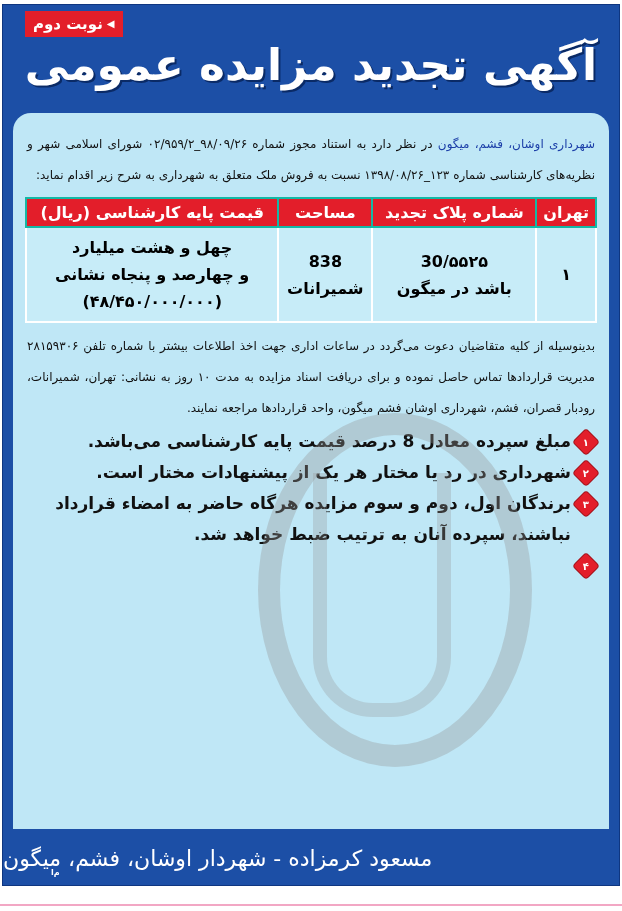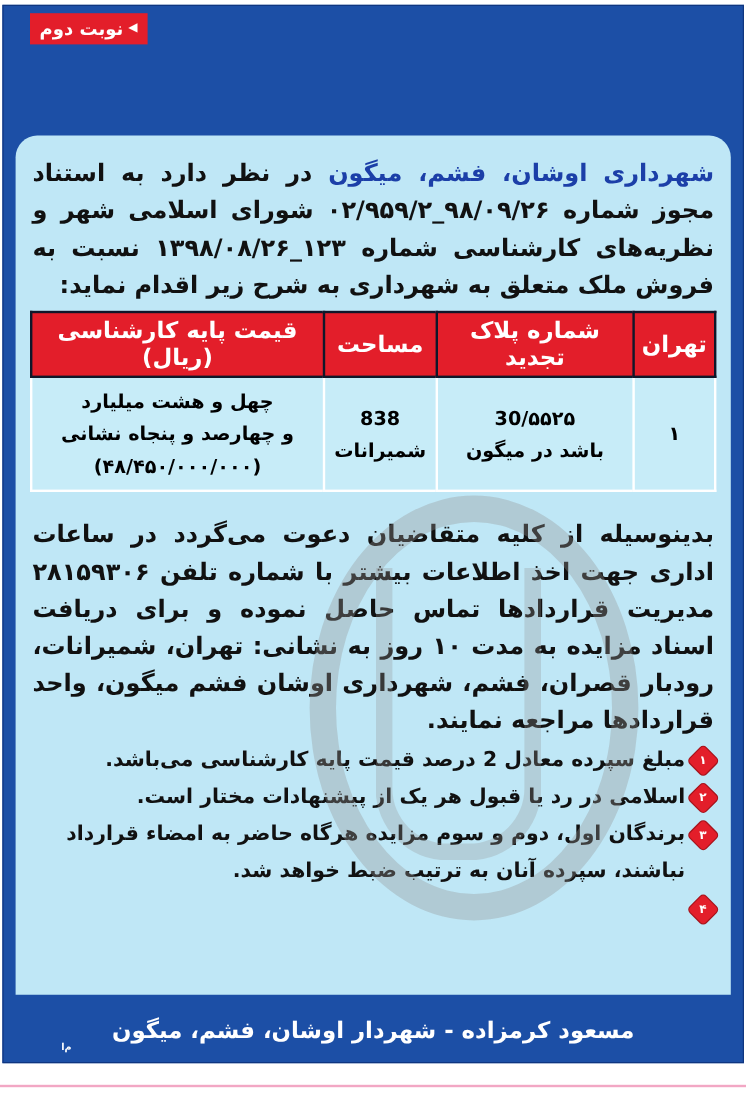--- a/index.html
+++ b/index.html
@@ -29,59 +29,60 @@
   .watermark {
     position:absolute; left:245px; top:300px; width:230px; height:310px;
     border:22px solid rgba(150,150,150,0.35); border-radius:50%; pointer-events:none;
   }
   .watermark2 {
     position:absolute; left:300px; top:360px; width:110px; height:230px;
     border:14px solid rgba(150,150,150,0.3); border-top:none; border-radius:0 0 60px 60px;
     pointer-events:none;
   }
   .text {
-    direction:rtl; text-align:justify; color:#111; font-weight:bold;
-    font-size:20px; line-height:31px; padding:0 14px;
+    direction:rtl; text-align:justify; color:#111; font-weight:normal;
+    font-size:12px; line-height:31px; padding:0 14px;
   }
   .intro { margin-top:16px; }
   .hl { color:#1c3fa8; }
   table.lots {
     direction:rtl; border-collapse:collapse; margin:6px 12px 0 12px; width:572px;
     font-weight:bold; font-size:16px;
   }
   table.lots th {
-    background:#e31e2a; color:#fff; padding:4px 6px; border:2px solid #0f172a; font-size:19px;
+    background:#e31e2a; color:#fff; padding:4px 6px; border:2px solid #14b8a6; font-size:16px;
   }
   table.lots td {
     border:2px solid #ffffff; text-align:center; padding:6px 4px; line-height:27px;
     background:#c7ecf8;
   }
   .conditions { direction:rtl; padding:0 14px; margin-top:2px; }
   .cond { display:flex; align-items:flex-start; gap:6px; font-weight:bold; font-size:17px; line-height:31px; color:#111; }
   .cond .num {
     flex:none; width:18px; height:18px; margin-top:7px; background:#e31e2a; color:#fff;
     transform:rotate(45deg); border-radius:3px; display:flex; align-items:center; justify-content:center;
     box-shadow:0 0 0 1px #a5141c;
   }
   .cond .num span { transform:rotate(-45deg); font-size:10px; }
   .footer {
-    position:absolute; left:0; right:0; top:832px; text-align:center; direction:rtl;
-    color:#fff; font-weight:bold; font-size:19px; line-height:44px;
+    position:absolute; left:0; right:0; top:832px; text-align:left; direction:rtl;
+    color:#fff; font-weight:normal; font-size:22px; line-height:44px;
   }
   .stamp { position:absolute; left:18px; top:863px; color:#fff; font-size:8px; font-weight:bold;padding-left:30px; }
   .bottom-line { position:absolute; left:0; right:0; top:904px; height:2px; background:#f2a7c4; }
 </style>
 </head>
 <body>
 
 <div class="frame">
   <div class="badge">
     <span class="arrow">◀</span>
     <span>نوبت دوم</span>
   </div>
+  <div class="title">آگهی تجدید مزایده عمومی</div>
 
   <div class="panel">
     <div class="watermark"></div>
     <div class="watermark2"></div>
 
     <div class="text intro">
       <span class="hl">شهرداری اوشان، فشم، میگون</span><span> در نظر دارد به استناد مجوز شماره ۹۸/۰۹/۲۶_۰۲/۹۵۹/۲ شورای اسلامی شهر و نظریه‌های کارشناسی شماره ۱۲۳_۱۳۹۸/۰۸/۲۶ نسبت به فروش ملک متعلق به شهرداری به شرح زیر اقدام نماید:</span>
     </div>
 
     <table class="lots">
@@ -106,34 +107,34 @@
           </td>
           <td>
             <div>چهل و هشت میلیارد</div>
             <div>و چهارصد و پنجاه نشانی</div>
             <div>(۴۸/۴۵۰/۰۰۰/۰۰۰)</div>
           </td>
         </tr>
       </tbody>
     </table>
 
-    <div class="text" style="margin-top:20px">بدینوسیله از کلیه متقاضیان دعوت می‌گردد در ساعات اداری جهت اخذ اطلاعات بیشتر با شماره تلفن ۲۸۱۵۹۳۰۶ مدیریت قراردادها تماس حاصل نموده و برای دریافت اسناد مزایده به مدت ۱۰ روز به نشانی: تهران، شمیرانات، رودبار قصران، فشم، شهرداری اوشان فشم میگون، واحد قراردادها مراجعه نمایند.</div>
+    <div class="text" style="margin-top:8px">بدینوسیله از کلیه متقاضیان دعوت می‌گردد در ساعات اداری جهت اخذ اطلاعات بیشتر با شماره تلفن ۲۸۱۵۹۳۰۶ مدیریت قراردادها تماس حاصل نموده و برای دریافت اسناد مزایده به مدت ۱۰ روز به نشانی: تهران، شمیرانات، رودبار قصران، فشم، شهرداری اوشان فشم میگون، واحد قراردادها مراجعه نمایند.</div>
 
     <div class="conditions">
       <div class="cond">
         <span class="num">
             <span>۱</span>
           </span>
-        <span>مبلغ سپرده معادل 2 درصد قیمت پایه کارشناسی می‌باشد.</span>
+        <span>مبلغ سپرده معادل 8 درصد قیمت پایه کارشناسی می‌باشد.</span>
       </div>
       <div class="cond">
         <span class="num">
             <span>۲</span>
           </span>
-        <span>اسلامی در رد یا قبول هر یک از پیشنهادات مختار است.</span>
+        <span>شهرداری در رد یا مختار هر یک از پیشنهادات مختار است.</span>
       </div>
       <div class="cond">
         <span class="num">
             <span>۳</span>
           </span>
         <span>برندگان اول، دوم و سوم مزایده هرگاه حاضر به امضاء قرارداد نباشند، سپرده آنان به ترتیب ضبط خواهد شد.</span>
       </div>
       <div class="cond">
         <span class="num">
             <span>۴</span>

